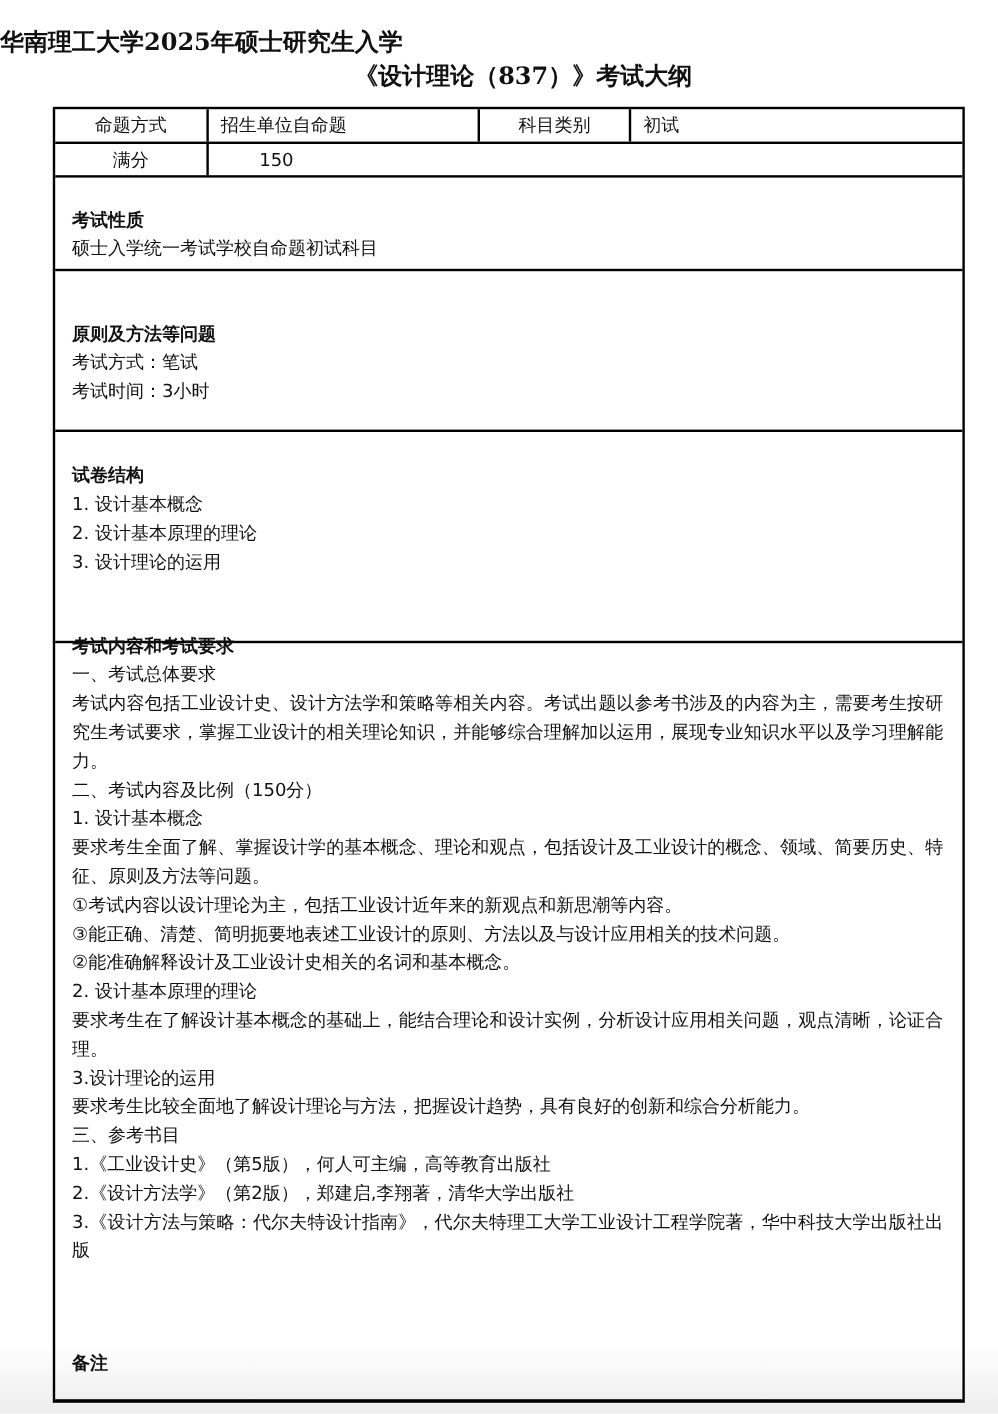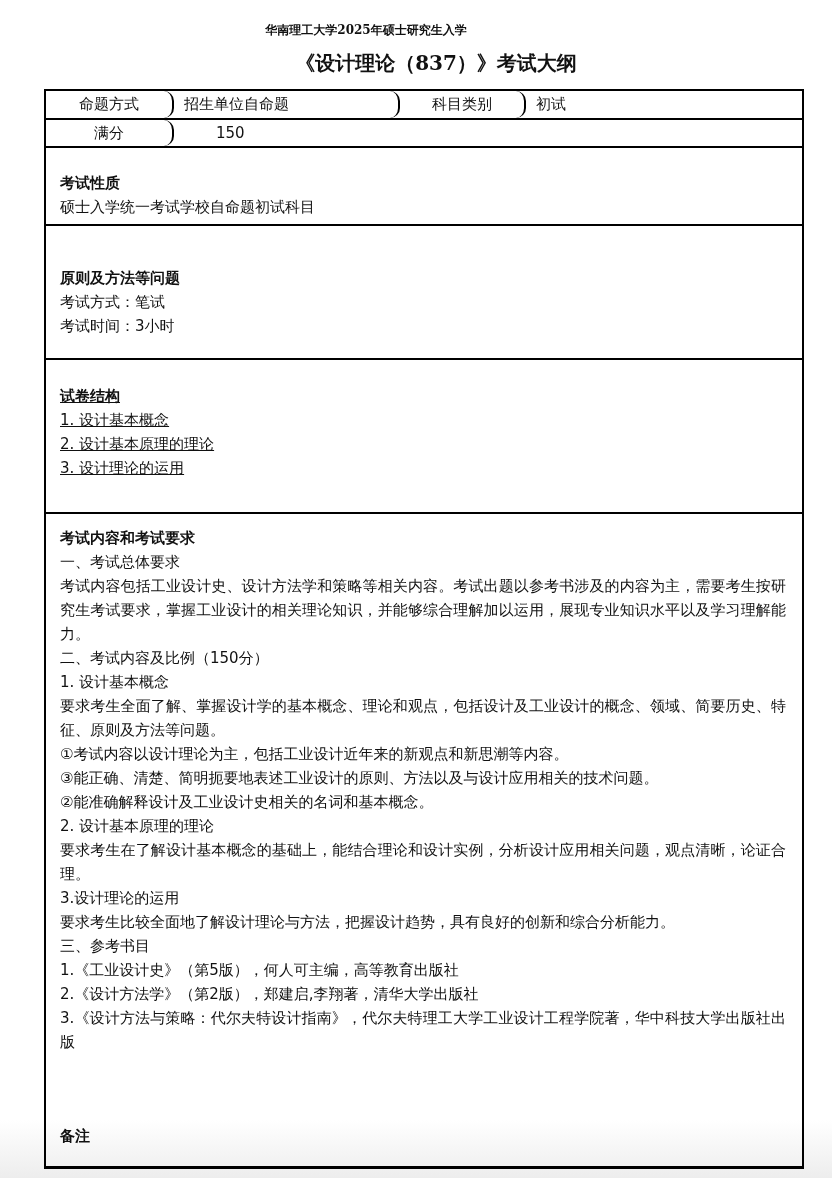--- a/index.html
+++ b/index.html
@@ -4,35 +4,35 @@
 <style>
   html, body { margin: 0; padding: 0; }
   body {
     width: 832px; height: 1178px; overflow: hidden;
     background: linear-gradient(to bottom, #ffffff 0px, #ffffff 1120px, #ededed 1178px);
     font-family: "DejaVu Sans", "Liberation Sans", sans-serif;
     color: #111;
     position: relative;
   }
   .title1 {
-    position: absolute; top: 22px; left: 0; width: 732px; text-align: center;
+    position: absolute; top: 22px; left: 0; width: 732px; text-align: left;
     font-family: "DejaVu Serif", "Liberation Serif", serif;
-    font-weight: bold; font-size: 12px; letter-spacing: 0px;
+    font-weight: bold; font-size: 20px; letter-spacing: 0px;
   }
   .title2 {
     position: absolute; top: 50px; left: 0; width: 832px; text-align: center;
     font-family: "DejaVu Serif", "Liberation Serif", serif;
     font-weight: bold; font-size: 20px; padding-left: 20px;
   }
   .sheet {
     position: absolute; left: 44px; top: 89px; width: 760px; height: 1080px;
     box-sizing: border-box; border: 2px solid #000;
   }
   .row { position: absolute; left: 0; width: 756px; box-sizing: border-box; border-bottom: 2px solid #000; }
-  .cell { position: absolute; top: 0; height: 100%; box-sizing: border-box; font-size: 15px; display: flex; align-items: center; border-radius: 10px; }
+  .cell { position: absolute; top: 0; height: 100%; box-sizing: border-box; font-size: 15px; display: flex; align-items: center; }
   .vline { border-right: 2px solid #000; }
   .center { justify-content: center; }
   .pad { padding-left: 10px; }
   .section { position: absolute; left: 0; width: 756px; box-sizing: border-box; border-bottom: 2px solid #000; padding-left: 14px; padding-right: 16px; }
   .section:last-child { border-bottom: none; }
   .sec-title { font-weight: bold; font-size: 15px; line-height: 24px; }
   .line { font-size: 15px; line-height: 24px; }
   .para { font-size: 15px; line-height: 24px; text-align: justify; }
 </style>
 </head>
@@ -59,21 +59,21 @@
     <div class="sec-title">考试性质</div>
     <div class="line">硕士入学统一考试学校自命题初试科目</div>
   </div>
 
   <div class="section" style="top:152px; height:117px; padding-top:23px;">
     <div class="sec-title">原则及方法等问题</div>
     <div class="line">考试方式：笔试</div>
     <div class="line">考试时间：3小时</div>
   </div>
 
-  <div class="section" style="top:269px; height:154px; padding-top:24px;text-decoration:underline;">
+  <div class="section" style="top:269px; height:176px; padding-top:24px;">
     <div class="sec-title">试卷结构</div>
     <div class="line">1. 设计基本概念</div>
     <div class="line">2. 设计基本原理的理论</div>
     <div class="line">3. 设计理论的运用</div>
   </div>
 
   <div class="section" style="top:411px; height:666px; padding-top:24px;">
     <div class="sec-title">考试内容和考试要求</div>
     <div class="line">一、考试总体要求</div>
     <div class="para">考试内容包括工业设计史、设计方法学和策略等相关内容。考试出题以参考书涉及的内容为主，需要考生按研究生考试要求，掌握工业设计的相关理论知识，并能够综合理解加以运用，展现专业知识水平以及学习理解能力。</div>

